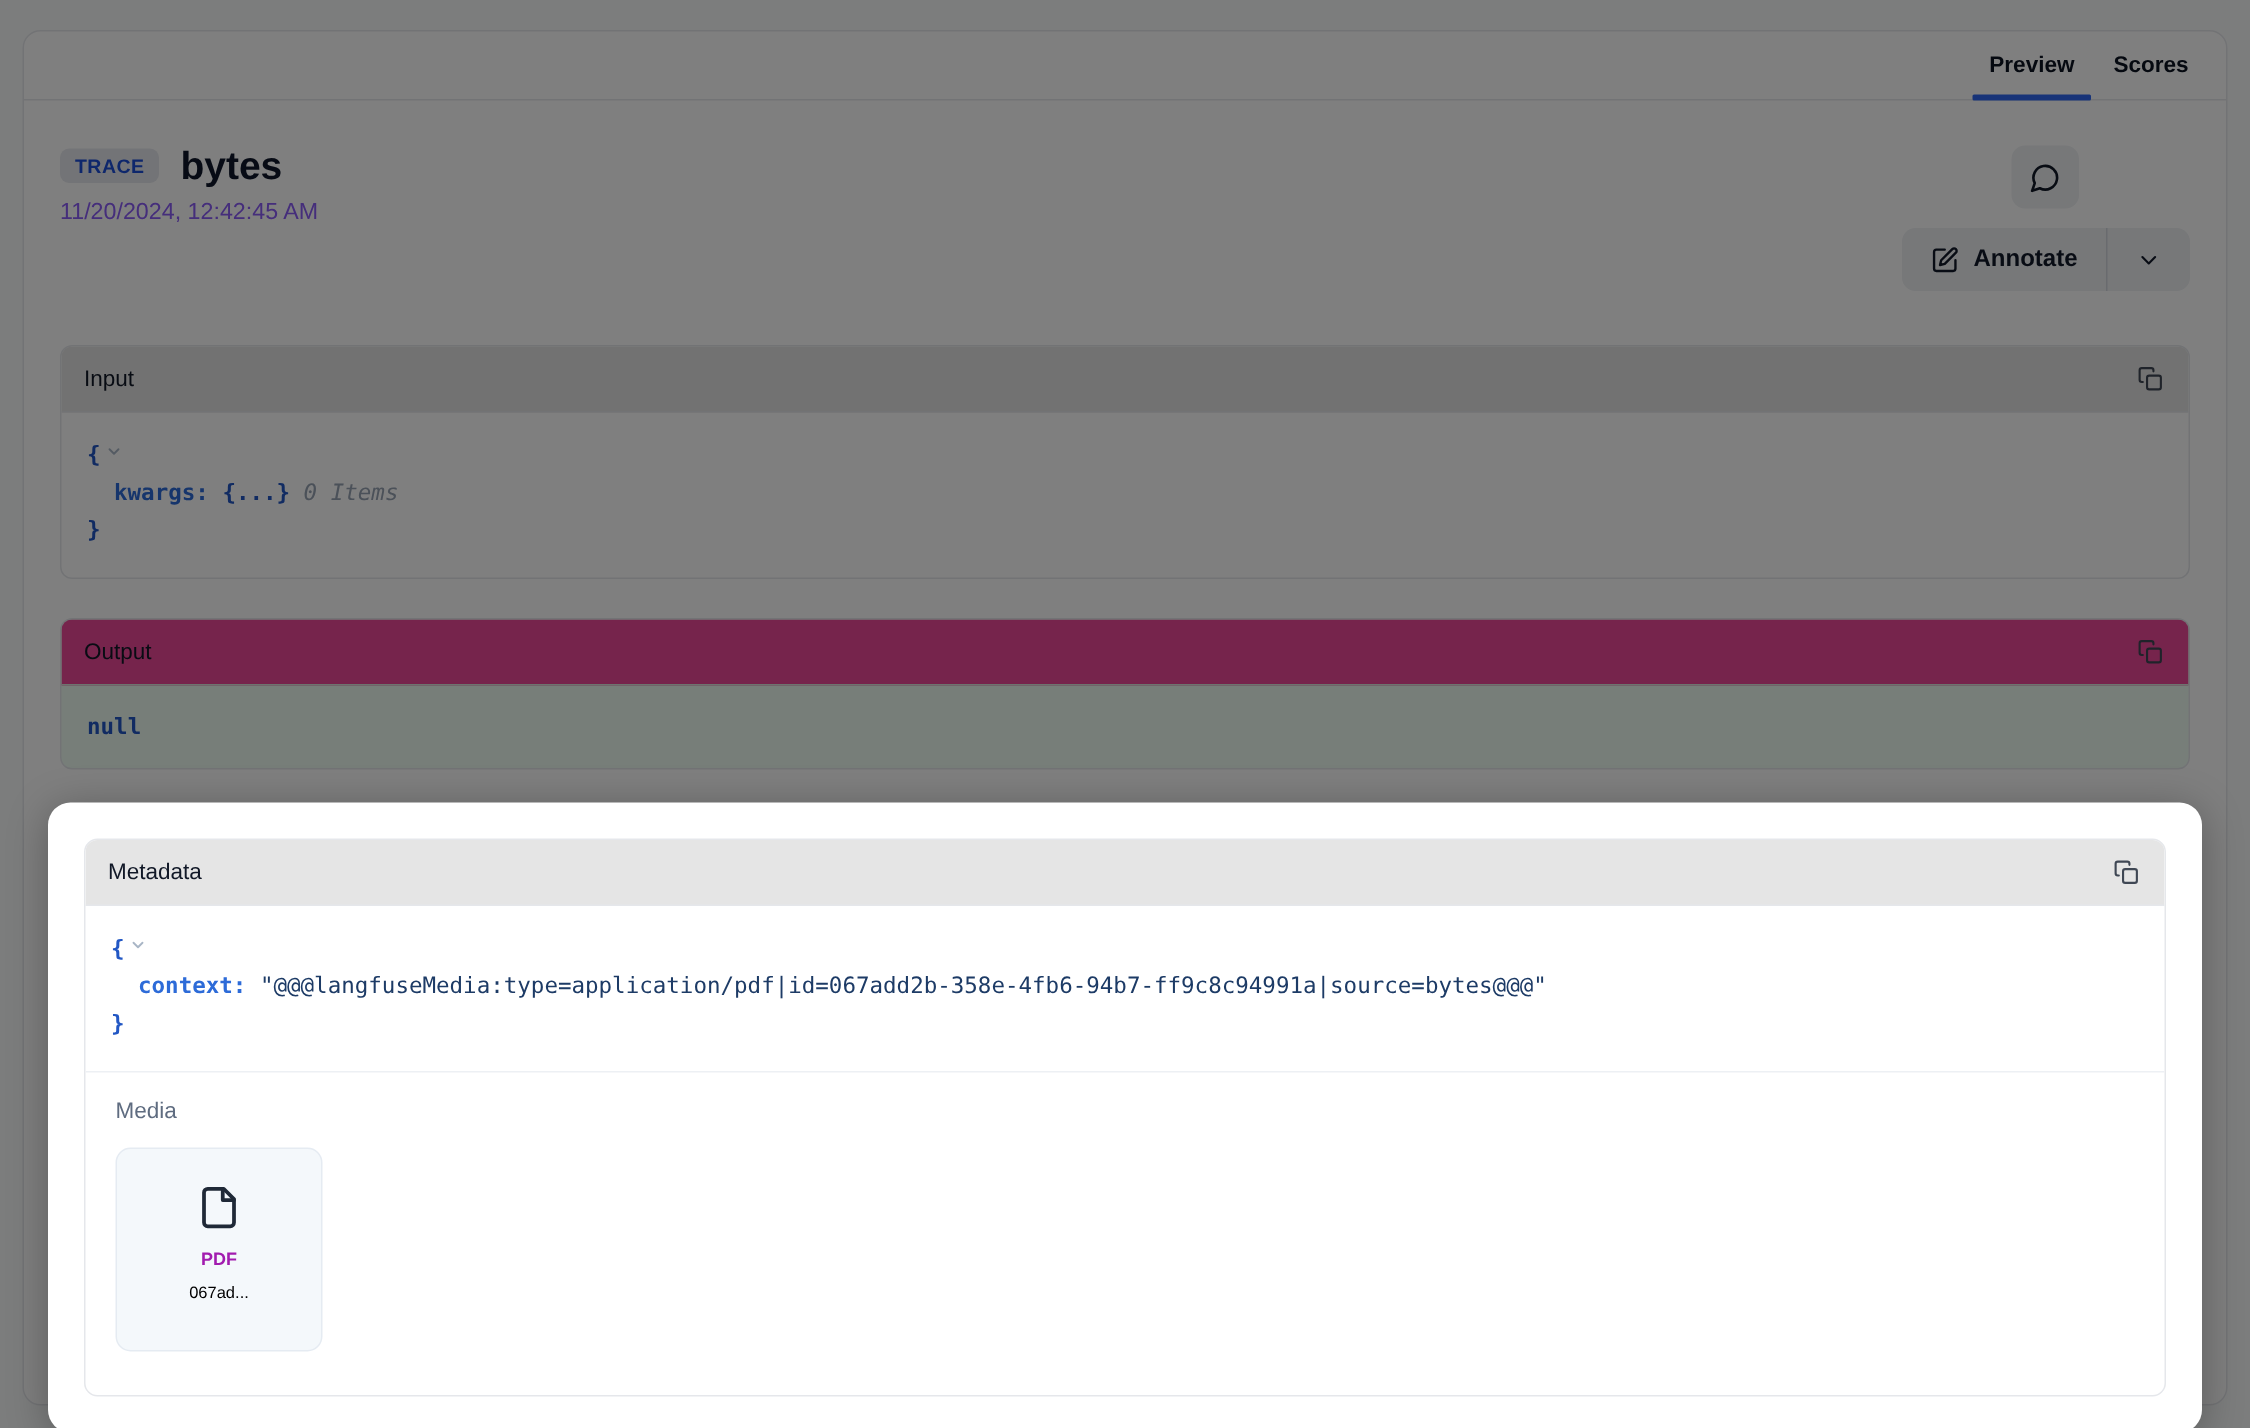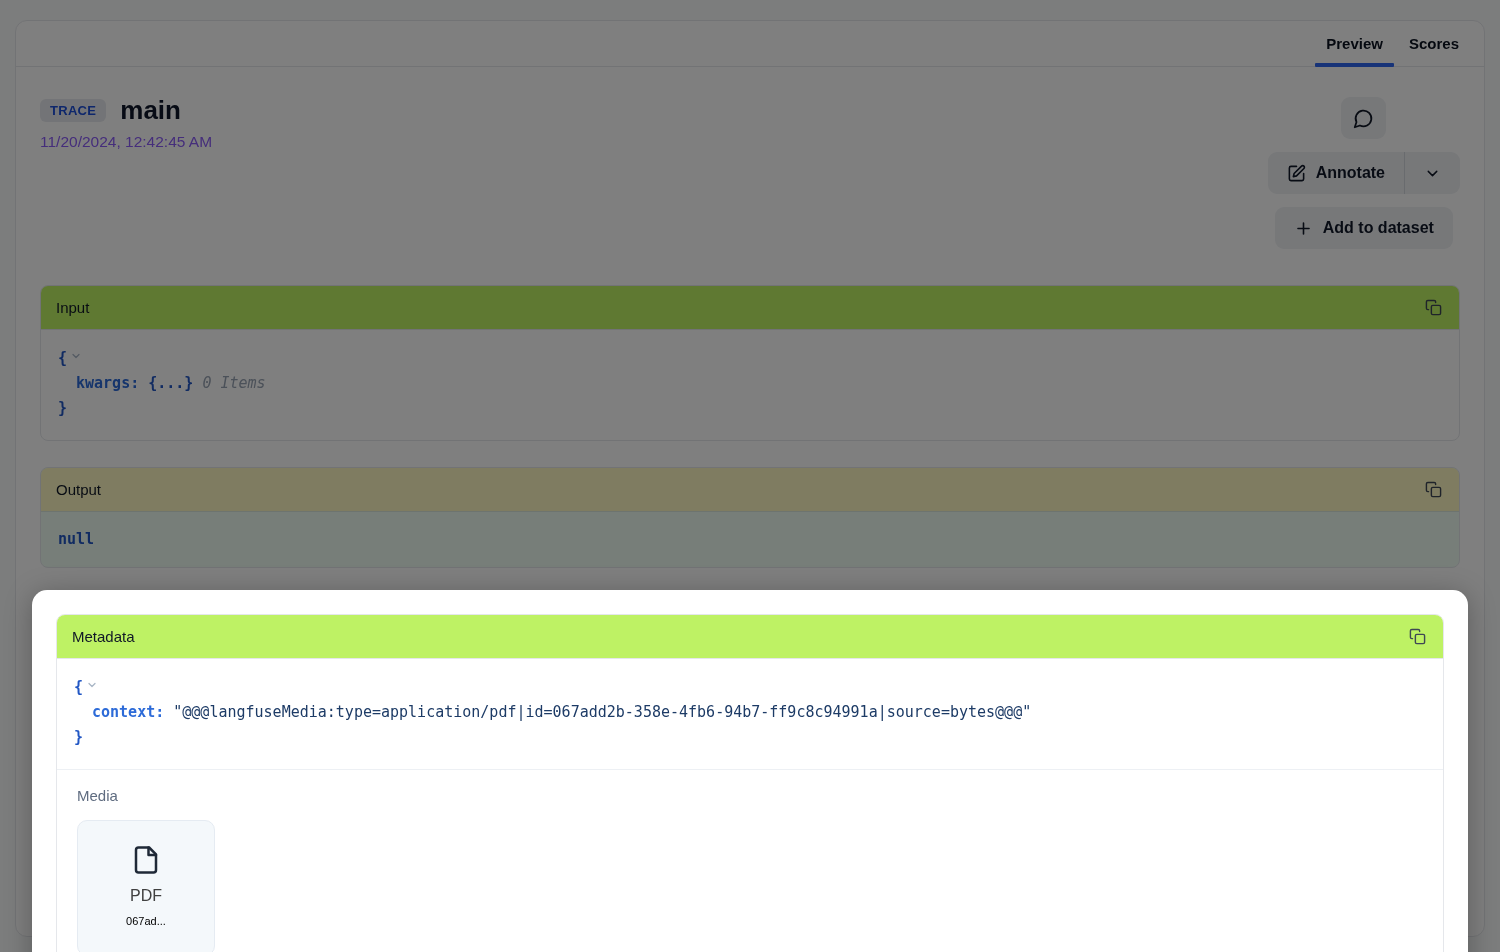--- a/index.html
+++ b/index.html
@@ -119,41 +119,41 @@
     border: 1px solid #e5e7eb;
     border-radius: 8px;
     background: #ffffff;
     overflow: hidden;
   }
   .panel-header {
     height: 44px;
     display: flex; align-items: center; justify-content: space-between;
     padding: 0 15px;
     border-bottom: 1px solid #e5e7eb;
-    background: #bef264;
+    background: #e5e5e5;
   }
   .panel-title { font-size: 15px; font-weight: 500; color: #111827; }
   .copy-btn {
     border: none; background: transparent; padding: 2px;
     color: #3f4754; cursor: pointer; display: grid; place-items: center;
   }
 
   .panel.input { margin-top: 36px; }
   .json-body { padding: 15px 17px 19px; font-size: 15px; line-height: 25px; }
   .json-line { white-space: pre; }
   .json-row { padding-left: 18px; white-space: pre; }
   .tok-brace { color: var(--json-brace, #2257c4); font-weight: 700; }
   .tok-key { color: var(--json-key, #2d6bd8); font-weight: 700; }
   .tok-val { color: var(--json-brace, #2257c4); font-weight: 700; }
   .tok-str { color: var(--json-string, #1d3b66); }
   .tok-meta { color: var(--json-meta, #97a2b2); font-style: italic; margin-left: 9px; }
   .collapse-caret { color: #a9b6c6; margin-left: 3px; vertical-align: 1px; cursor: pointer; }
 
   .panel.output { margin-top: 26px; background: #eefdf3; }
-  .panel.output .panel-header { background: #fef9c3; border-bottom-color: #dbe8df; }
+  .panel.output .panel-header { background: #ec4899; border-bottom-color: #dbe8df; }
   .panel.output .json-body { padding: 15px 17px; }
 
   
   .dim-overlay {
     position: absolute;
     inset: 0;
     background: rgba(0,0,0,0.5);
     z-index: 40;
     pointer-events: none;
   }
@@ -176,21 +176,21 @@
     width: 138px; height: 136px;
     background: #f4f8fb;
     border: 1px solid #e5ebf2;
     border-radius: 10px;
     display: flex; flex-direction: column;
     align-items: center;
     padding-top: 23px;
     cursor: pointer;
   }
   .media-card .file-glyph { color: #1f2937; }
-  .media-type { margin-top: 11px; font-size: 16px; font-weight: 400; color: #404040; }
+  .media-type { margin-top: 11px; font-size: 12px; font-weight: 700; color: #a21caf; }
   .media-id { margin-top: 10px; font-size: 11px; color: #000000; }
 
   svg { display: block; }
 </style>
 </head>
 <body>
 
 <div class="card">
 
   <div class="tabbar">
@@ -202,21 +202,21 @@
       <span>Scores</span>
     </div>
   </div>
 
   <div class="content">
 
     <div class="trace-header">
       <div>
         <div class="title-row">
           <span class="badge">TRACE</span>
-          <h1 class="trace-title">main</h1>
+          <h1 class="trace-title">bytes</h1>
         </div>
         <div class="timestamp">11/20/2024, 12:42:45 AM</div>
       </div>
 
       <div class="actions">
         <button class="icon-btn">
           <span>
             <svg width="21" height="21" viewBox="0 0 24 24" fill="none" stroke="currentColor" stroke-width="2" stroke-linecap="round" stroke-linejoin="round">
                 <path d="M7.9 20A9 9 0 1 0 4 16.1L2 22Z"></path>
               </svg>
@@ -236,29 +236,20 @@
           <div class="split-divider"></div>
           <button class="split-caret">
             <span>
               <svg width="17" height="17" viewBox="0 0 24 24" fill="none" stroke="currentColor" stroke-width="2" stroke-linecap="round" stroke-linejoin="round">
                   <path d="m6 9 6 6 6-6"></path>
                 </svg>
             </span>
           </button>
         </div>
 
-        <button class="btn">
-          <span>
-            <svg width="19" height="19" viewBox="0 0 24 24" fill="none" stroke="currentColor" stroke-width="2" stroke-linecap="round" stroke-linejoin="round">
-                <path d="M5 12h14"></path>
-                <path d="M12 5v14"></path>
-              </svg>
-          </span>
-          <span>Add to dataset</span>
-        </button>
       </div>
     </div>
 
     <div class="panel input">
       <div class="panel-header">
         <span class="panel-title">Input</span>
         <button class="copy-btn">
           <span>
             <svg width="17" height="17" viewBox="0 0 24 24" fill="none" stroke="currentColor" stroke-width="2" stroke-linecap="round" stroke-linejoin="round">
                 <rect x="9" y="9" width="13" height="13" rx="2"></rect>

